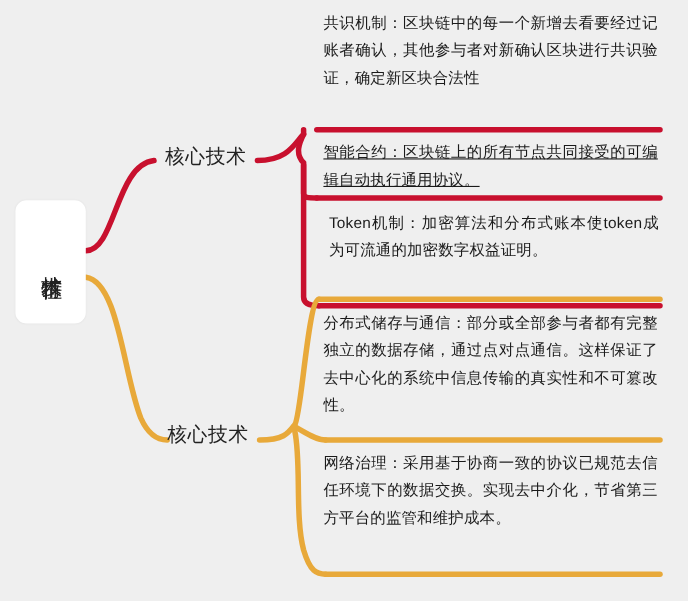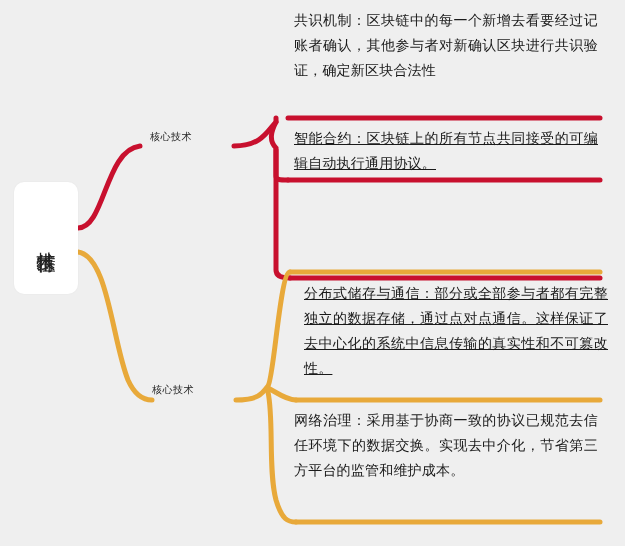--- a/index.html
+++ b/index.html
@@ -44,21 +44,21 @@
     color: #222222;
     line-height: 30px;
     letter-spacing: 1px;
     text-align: center;
     writing-mode: vertical-rl;
     text-orientation: upright;
     height: 96px;
   }
   .branch-label {
     position: absolute;
-    font-size: 10px;
+    font-size: 18px;
     color: #222222;
     white-space: nowrap;
     letter-spacing: 0.5px;
   }
   .branch-core {
     left: 150px;
     top: 130px;
   }
   .branch-comp {
     left: 152px;
@@ -68,21 +68,21 @@
     position: absolute;
     font-size: 14px;
     color: #1a1a1a;
     line-height: 25px;
     letter-spacing: 0.2px;
     text-align: justify;
   }
   .leaf-1 { left: 294px; top: 8px;   width: 304px; }
   .leaf-2 { left: 294px; top: 126px; width: 304px; text-decoration: underline; }
   .leaf-3 { left: 299px; top: 190px; width: 300px; }
-  .leaf-4 { left: 304px; top: 281px; width: 304px; text-decoration: underline; }
+  .leaf-4 { left: 294px; top: 281px; width: 304px; }
   .leaf-5 { left: 294px; top: 408px; width: 304px; }
 </style>
 </head>
 <body>
 
 <div id="mindmap">
 
   <svg class="connectors" viewBox="0 0 625 546">
 
     <path d="M78 228 C 105 228, 105 150, 140 146" fill="none" stroke="#c8102e" stroke-width="5" stroke-linecap="round"></path>
@@ -109,16 +109,17 @@
 
   <div class="root-node">
     <div class="root-text">技术特征</div>
   </div>
 
   <div class="branch-label branch-core">核心技术</div>
   <div class="branch-label branch-comp">核心技术</div>
 
   <div class="leaf leaf-1">共识机制：区块链中的每一个新增去看要经过记账者确认，其他参与者对新确认区块进行共识验证，确定新区块合法性</div>
   <div class="leaf leaf-2">智能合约：区块链上的所有节点共同接受的可编辑自动执行通用协议。</div>
+  <div class="leaf leaf-3">Token机制：加密算法和分布式账本使token成为可流通的加密数字权益证明。</div>
   <div class="leaf leaf-4">分布式储存与通信：部分或全部参与者都有完整独立的数据存储，通过点对点通信。这样保证了去中心化的系统中信息传输的真实性和不可篡改性。</div>
   <div class="leaf leaf-5">网络治理：采用基于协商一致的协议已规范去信任环境下的数据交换。实现去中介化，节省第三方平台的监管和维护成本。</div>
 
 </div>
 
 </body></html>

